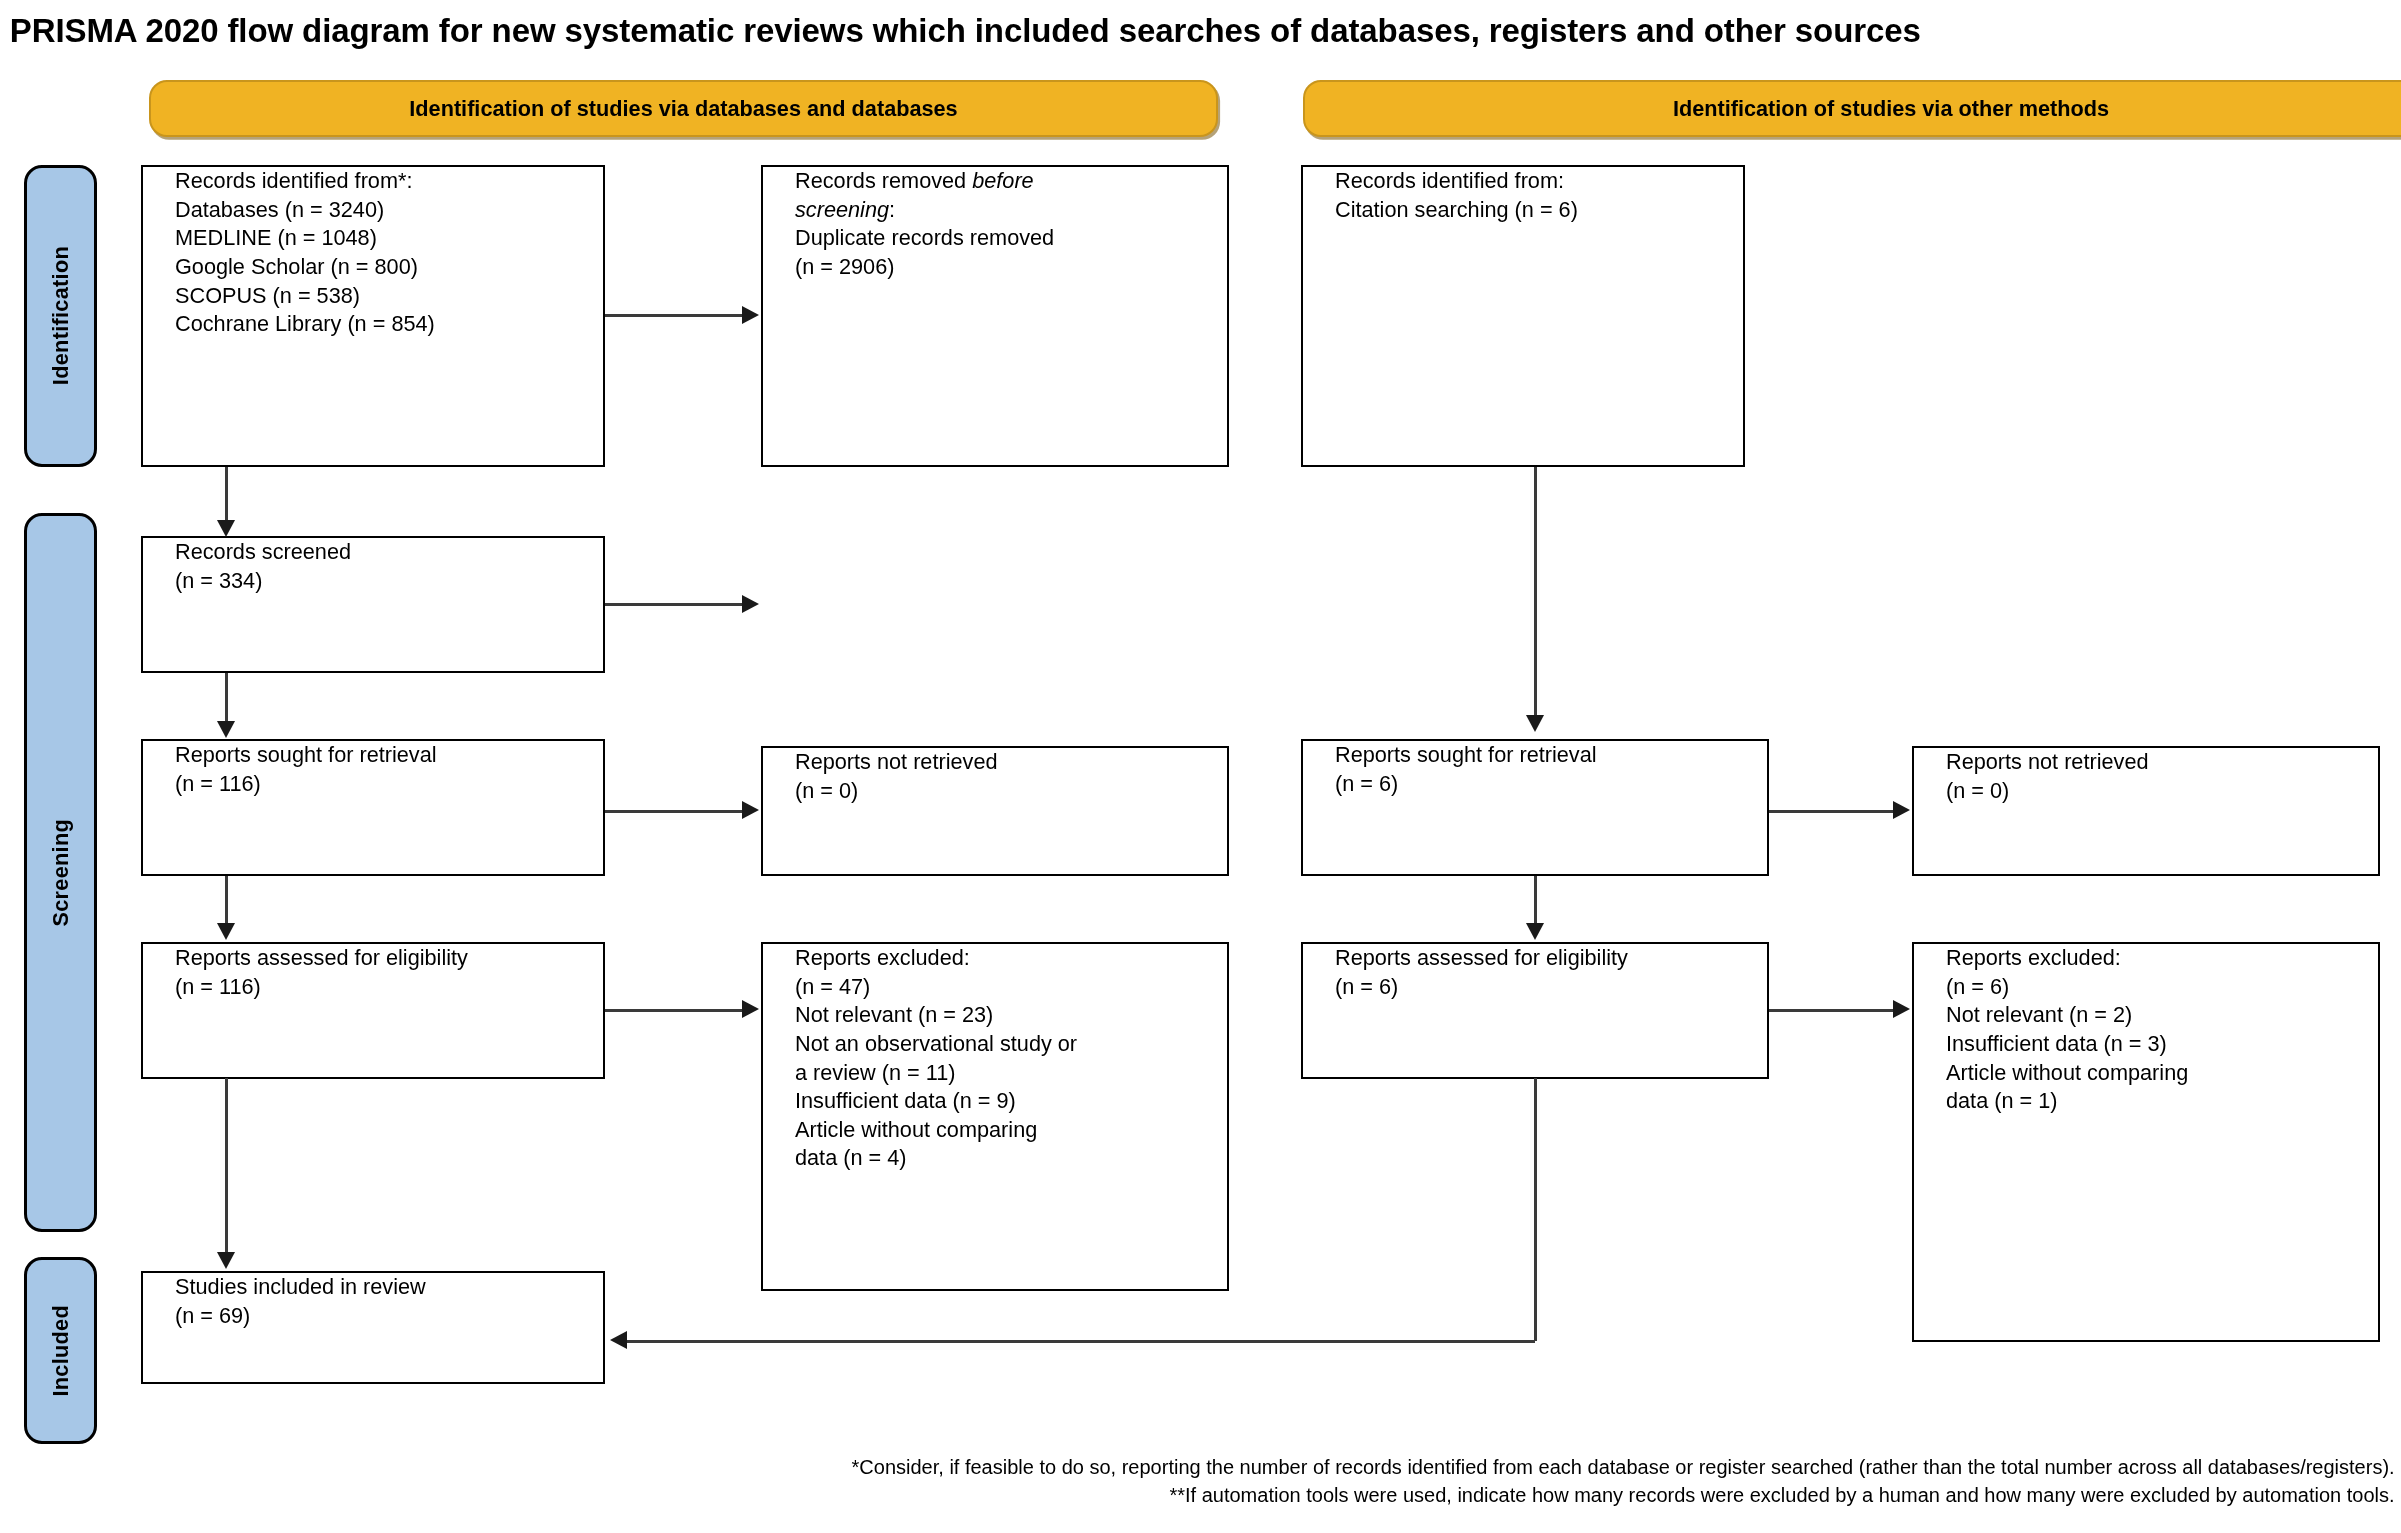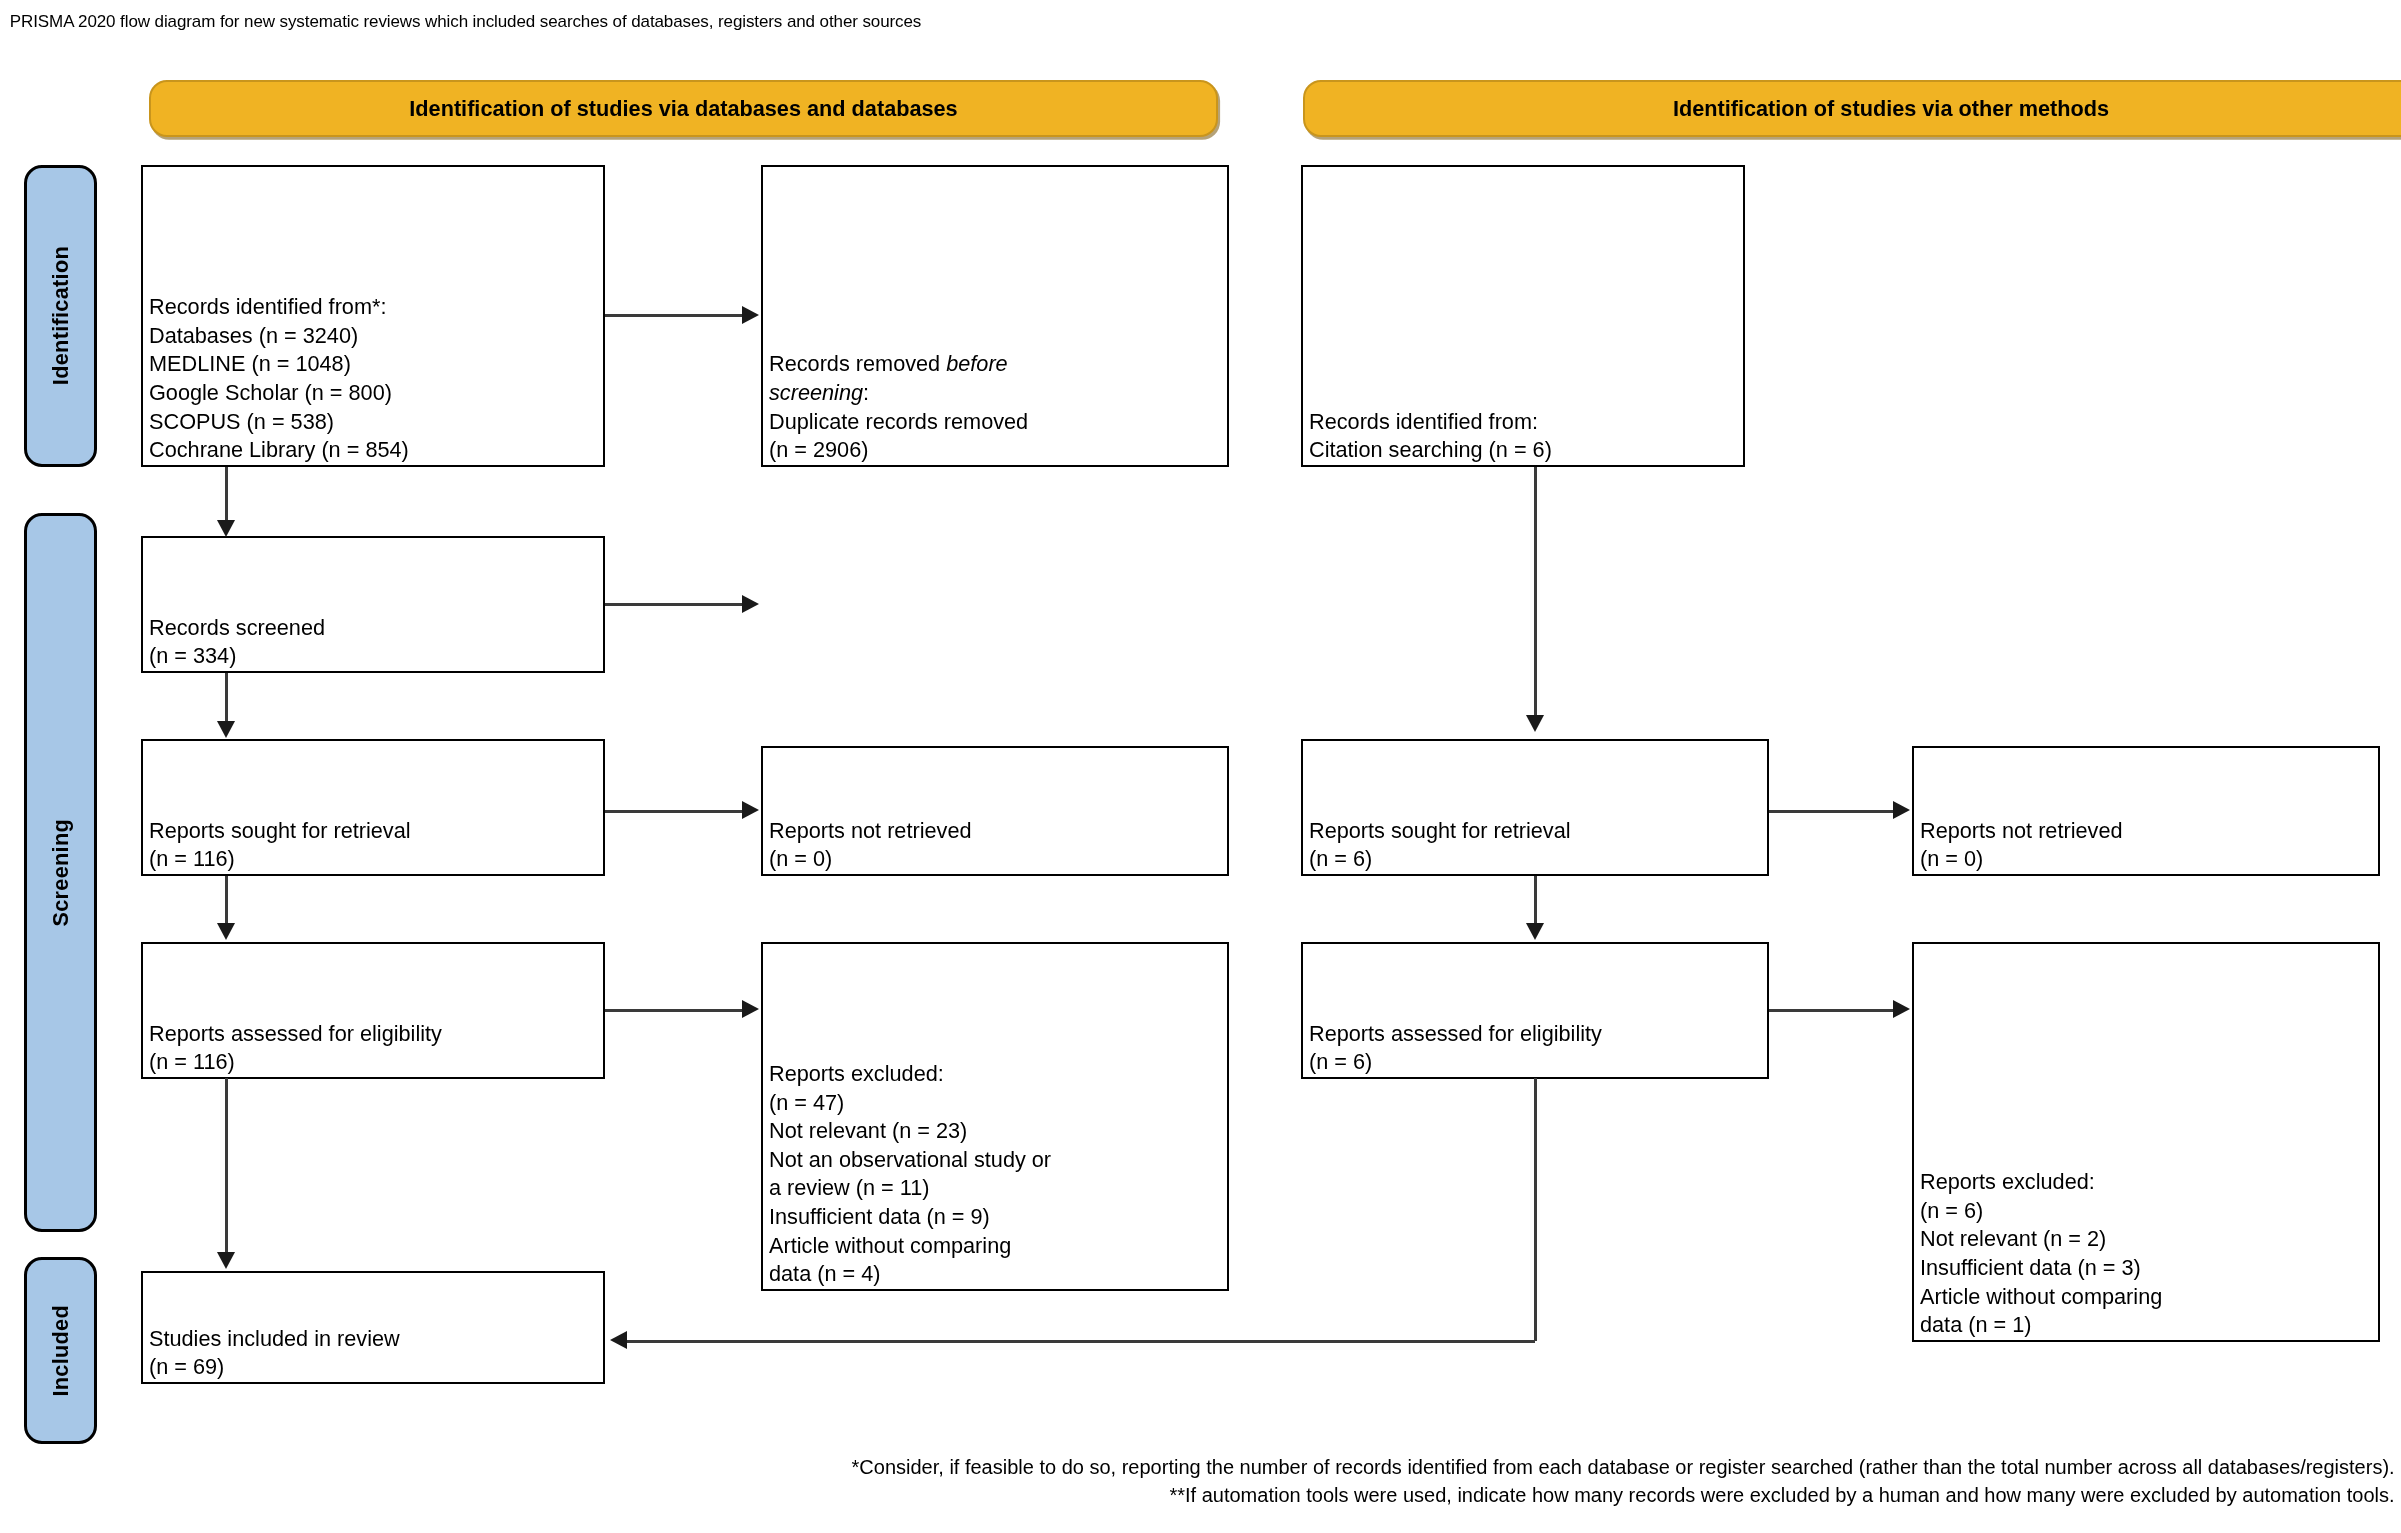--- a/index.html
+++ b/index.html
@@ -18,22 +18,22 @@
     height: 1533px;
     background: #ffffff;
     overflow: hidden;
   }
 
   
   .page-title {
     position: absolute;
     left: 9.8px;
     top: 12.6px;
-    font-size: 17px;
-    font-weight: normal;
+    font-size: 33px;
+    font-weight: bold;
     letter-spacing: -0.1px;
     white-space: nowrap;
     line-height: 1.1;
   }
 
   
   .phase-header {
     position: absolute;
     background: #F0B323;
     border: 2.1px solid #C9951C;
@@ -70,22 +70,22 @@
     color: #000;
   }
 
   
   .node {
     position: absolute;
     background: #ffffff;
     border: 2.8px solid #000000;
     box-sizing: border-box;
     display: flex;
-    align-items: flex-end;
-    padding: 0 6px;
+    align-items: flex-start;
+    padding: 0 32px;
   }
   .node .node-text {
     font-size: 21.7px;
     line-height: 1.32;
     white-space: pre-line;
     color: #000;
   }
   .node .node-text em {
     font-style: italic;
   }

